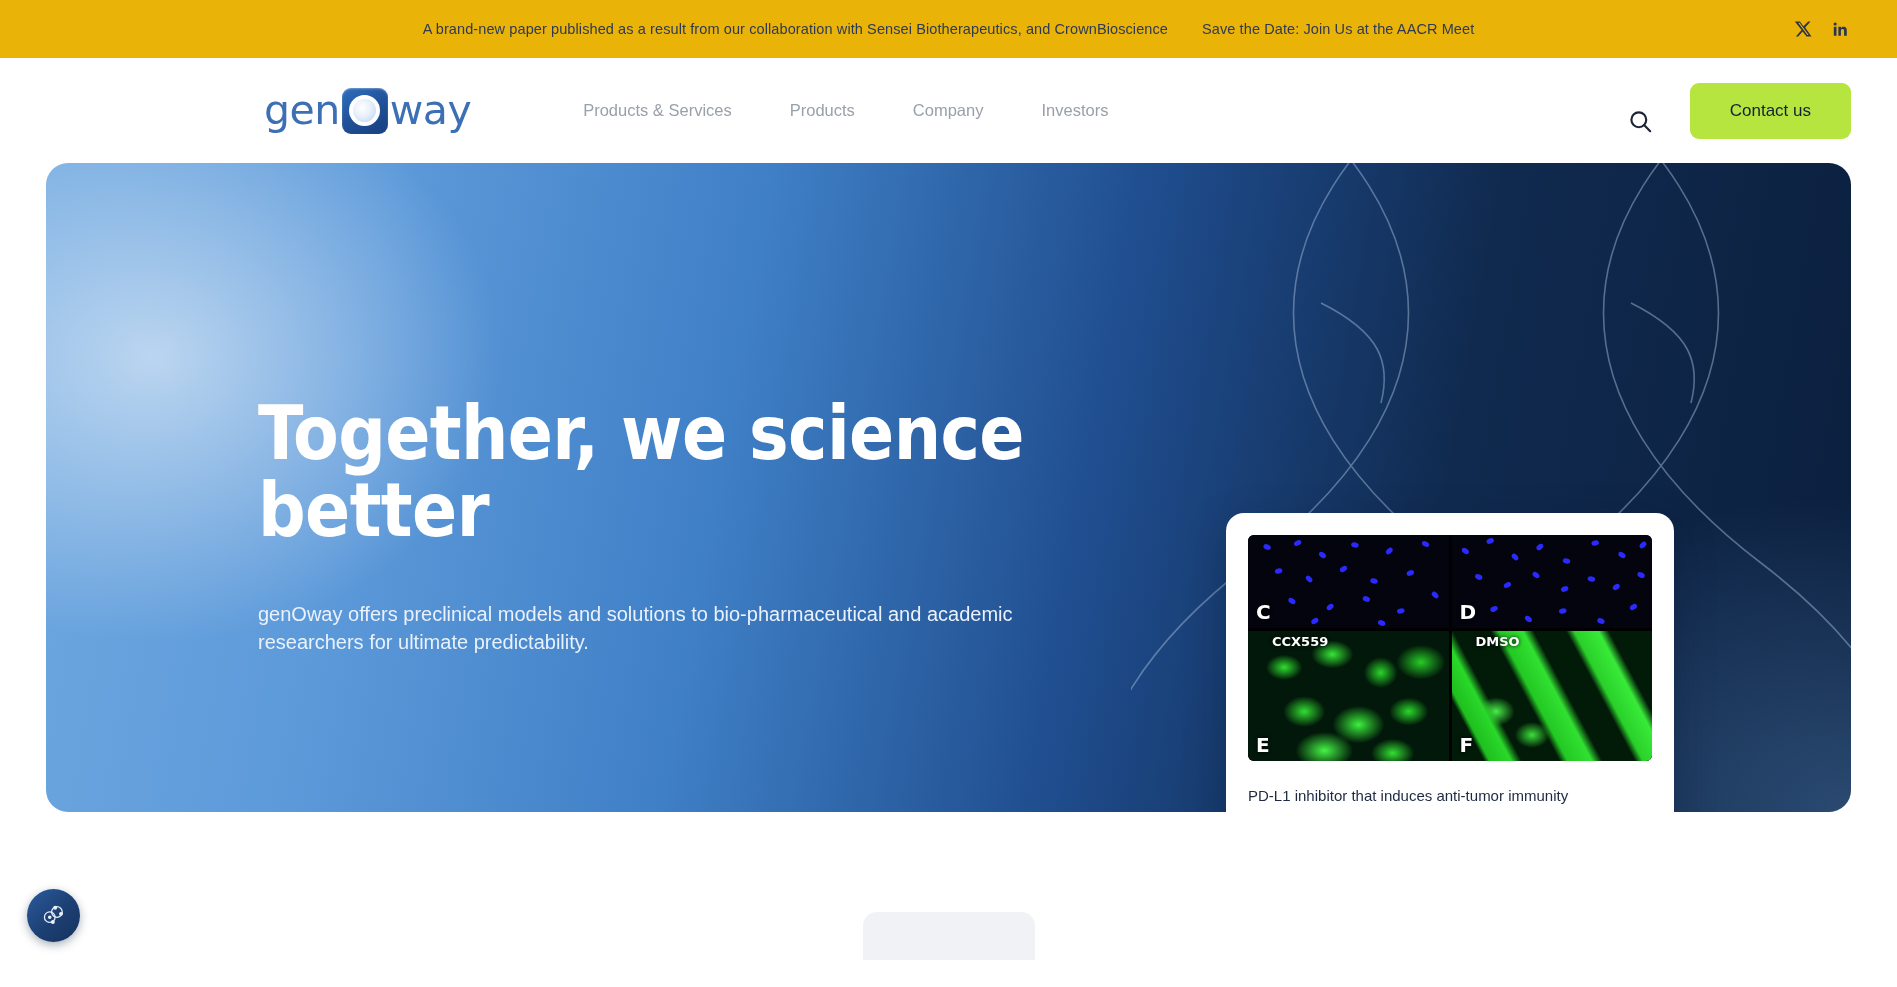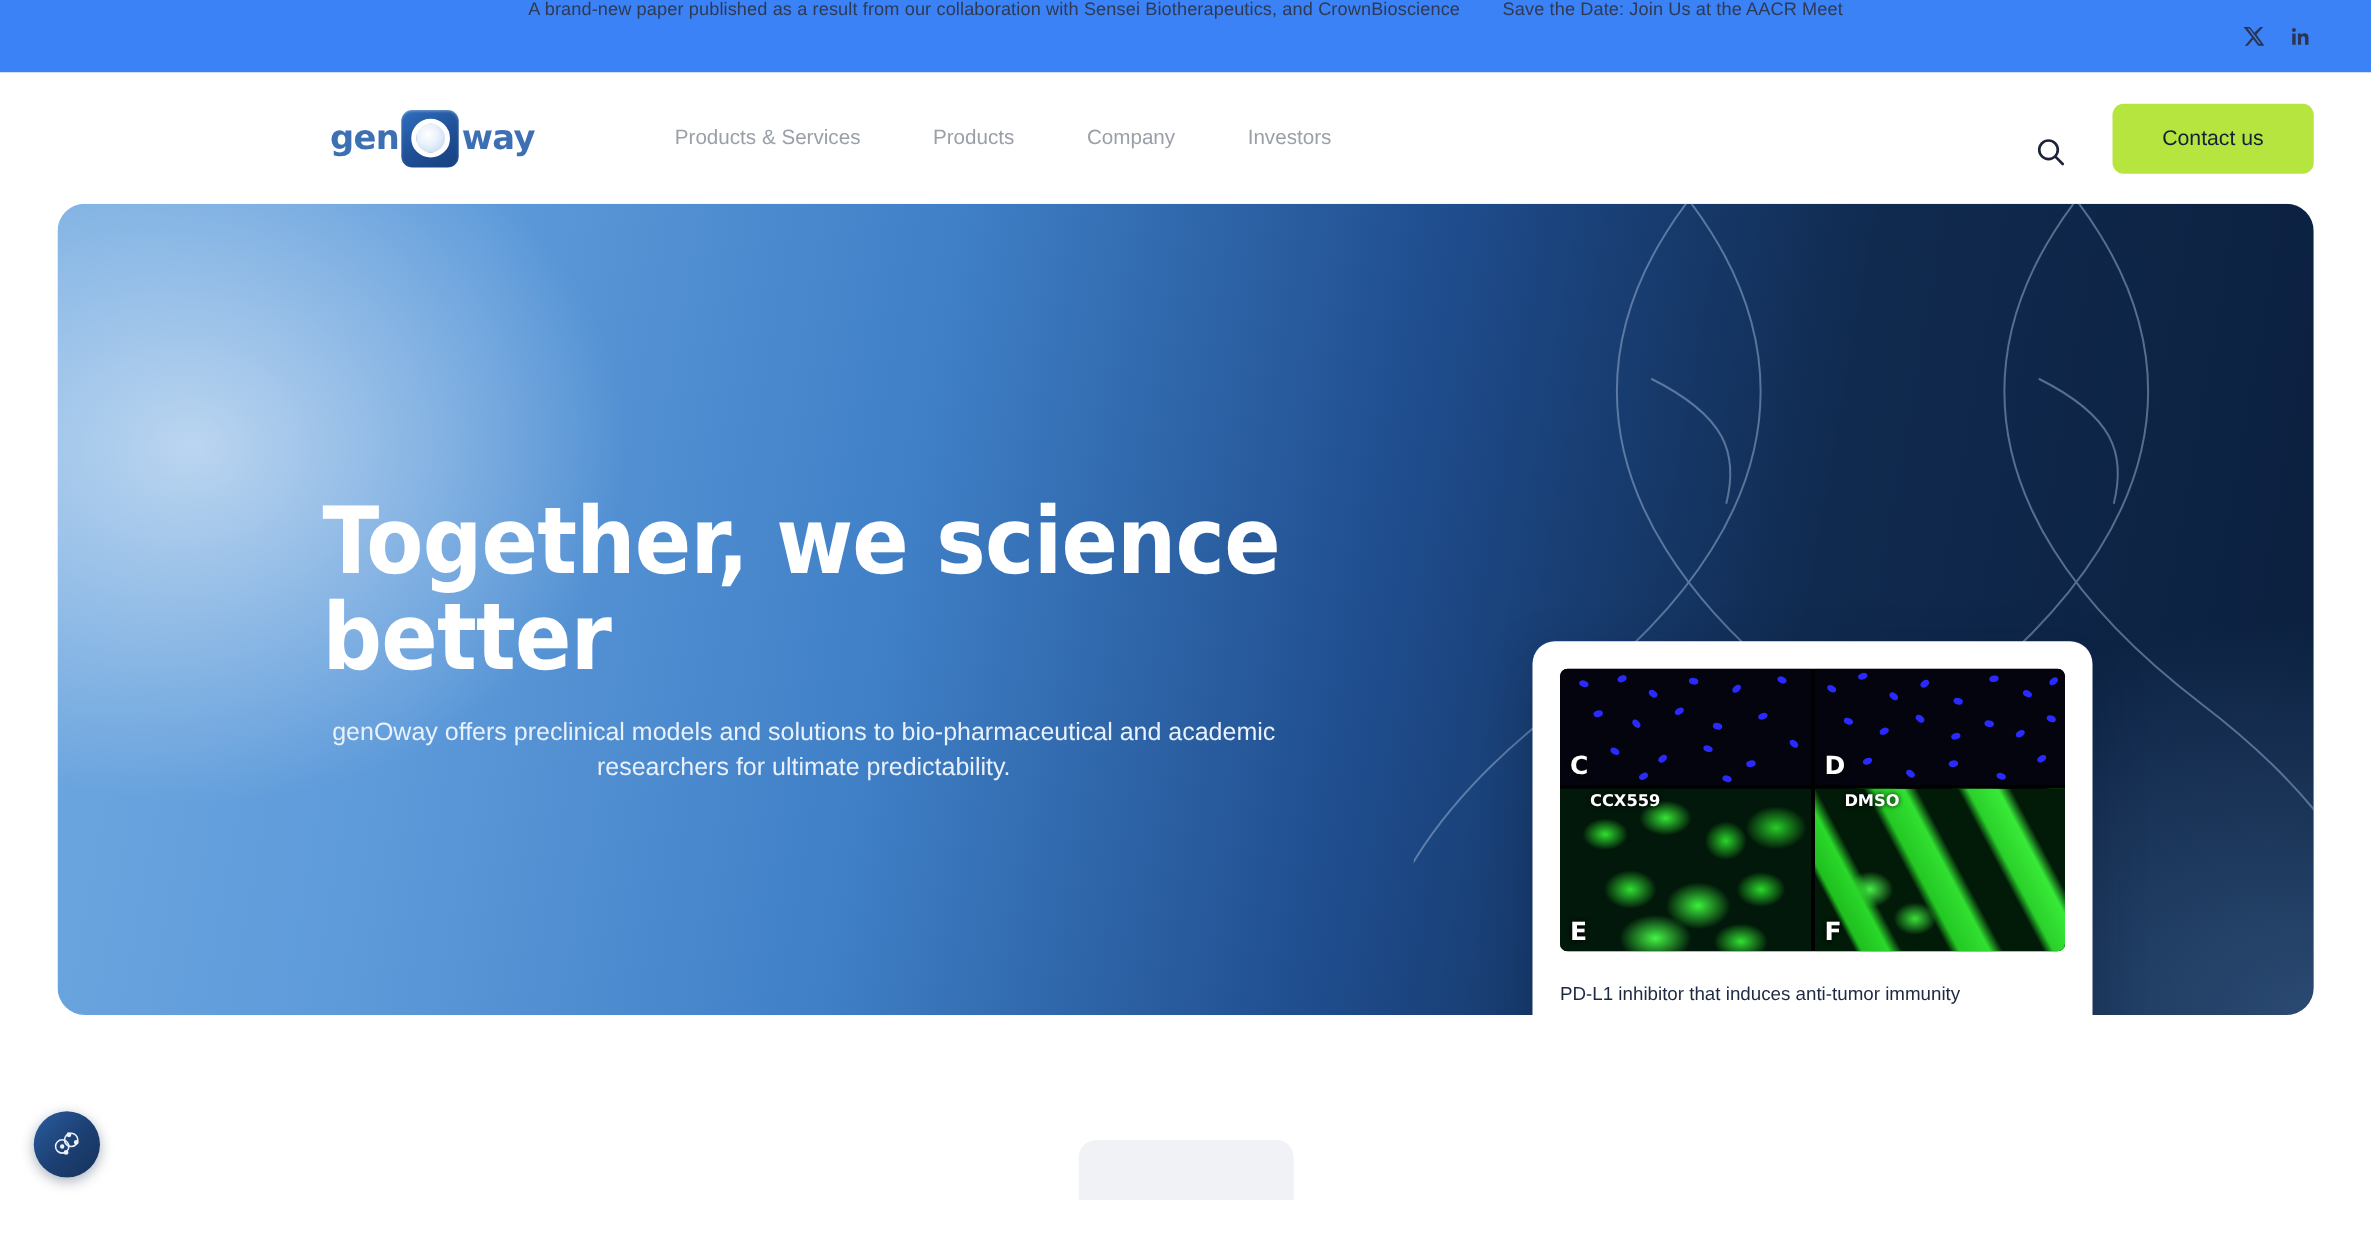--- a/index.html
+++ b/index.html
@@ -8,23 +8,23 @@
     width: 1897px;
     height: 987px;
     overflow: hidden;
     background: #ffffff;
     font-family: "Liberation Sans", sans-serif;
   }
 
   
   .announce-bar {
     height: 58px;
-    background: #3b82f6;
-    display: flex;
-    align-items: flex-start;
+    background: #eab308;
+    display: flex;
+    align-items: center;
     justify-content: center;
     position: relative;
     padding: 0 40px;
   }
   .announce-items {
     display: flex;
     align-items: center;
     gap: 34px;
   }
   .announce-text {
@@ -60,25 +60,25 @@
     padding: 0 46px 0 266px;
     position: relative;
   }
   .logo {
     display: flex;
     align-items: center;
     cursor: pointer;
     margin-left: -2px;
   }
   .logo-text {
-    font-size: 27px;
+    font-size: 41px;
     color: #3d6fb4;
     letter-spacing: -0.5px;
     font-family: "DejaVu Sans", sans-serif;
-    font-weight: 700;
+    font-weight: 400;
     line-height: 1;
   }
   .logo-mark {
     width: 46px; height: 46px;
     border-radius: 9px;
     margin: 0 2px;
     background: linear-gradient(150deg, #2f6fbf 0%, #1f4f96 55%, #17407f 100%);
     display: flex; align-items: center; justify-content: center;
     position: relative;
     box-shadow: inset 0 1px 2px rgba(255,255,255,0.35);
@@ -167,27 +167,26 @@
   }
   .hero-title {
     font-family: "DejaVu Sans Condensed", "Liberation Sans Narrow", "Liberation Sans", sans-serif;
     font-weight: 700;
     font-size: 74px;
     line-height: 1.04;
     color: #ffffff;
     letter-spacing: -0.6px;
   }
   .hero-sub {
-    margin-top: 24px;
+    margin-top: 52px;
     font-size: 20px;
     line-height: 1.38;
     color: #e9f1fb;
     max-width: 770px;
     font-weight: 300;
-    text-align: center;
   }
 
   
   .hero-card {
     position: absolute;
     left: 1180px;
     top: 350px;
     width: 448px;
     background: #ffffff;
     border-radius: 18px;

